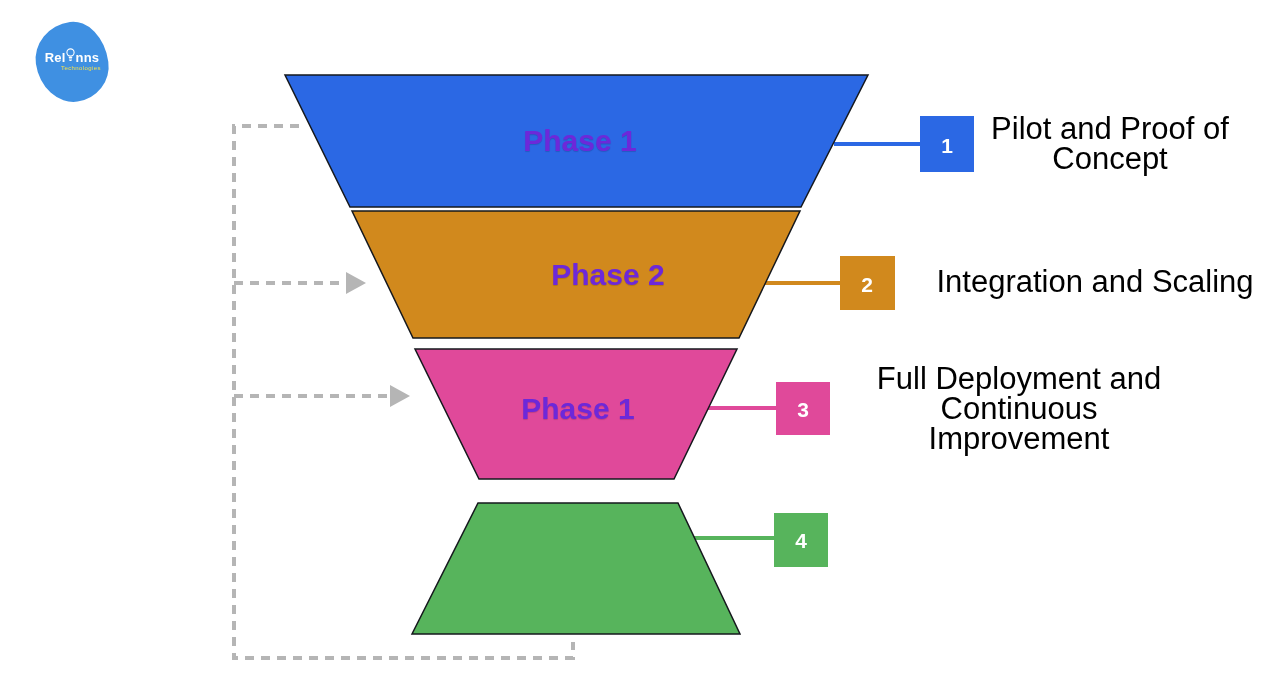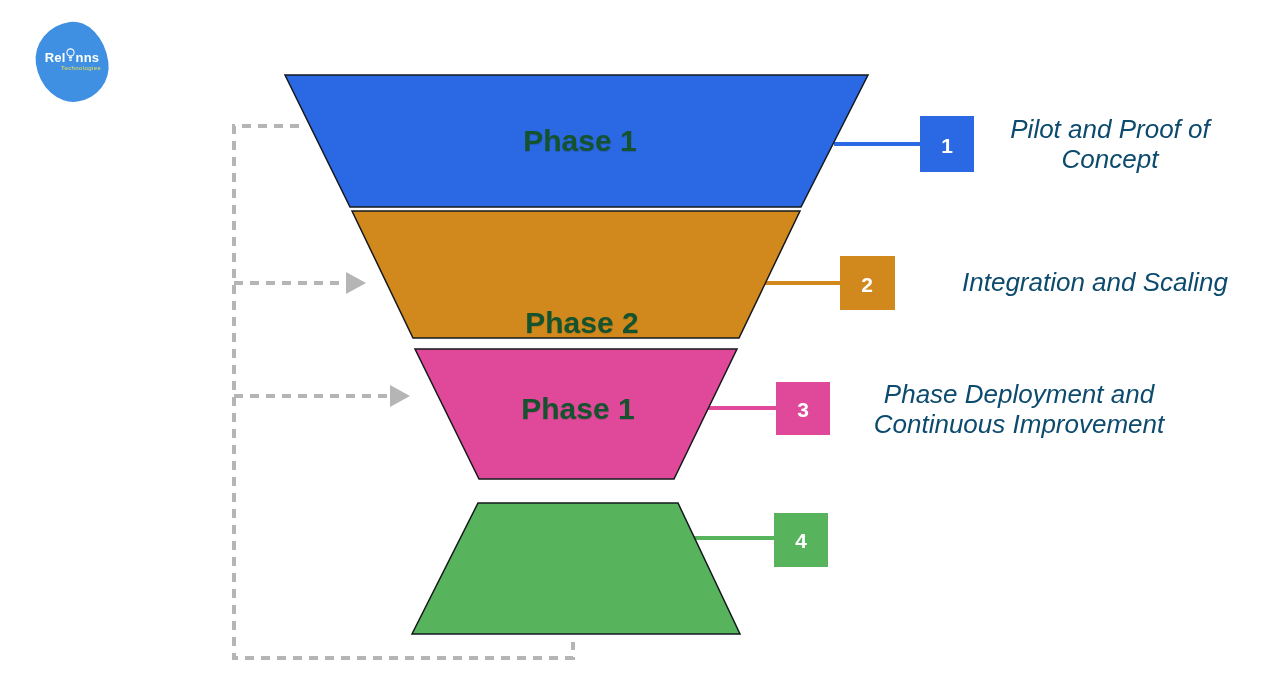--- a/index.html
+++ b/index.html
@@ -11,26 +11,26 @@
   .diagram-svg{position:absolute;left:0;top:0;}
   .trap{stroke:#15181d;stroke-width:1.5;}
   .dashed-path{fill:none;stroke:#b5b5b5;stroke-width:4;stroke-dasharray:9 7;}
   .arrowhead{fill:#b5b5b5;stroke:none;}
   .badge-num{
     font-family:"Liberation Sans",sans-serif;font-weight:bold;font-size:21px;
     fill:#ffffff;text-anchor:middle;dominant-baseline:central;
   }
   .phase-label{
     position:absolute;transform:translate(-50%,-50%);
-    color:#14532d;font-weight:bold;font-size:30px;white-space:nowrap;
+    color:#6d28d9;font-weight:bold;font-size:30px;white-space:nowrap;
     text-shadow:0 1px 1px rgba(0,0,0,0.15);
   }
   .desc{
     position:absolute;transform:translate(-50%,-50%);
-    color:#0c4a6e;font-size:26px;line-height:30px;text-align:center;font-style:italic;
+    color:#000000;font-size:31px;line-height:30px;text-align:center;
   }
   .desc.nowrap{white-space:nowrap;margin-left:40px;}
   
   .logo{position:absolute;left:36px;top:22px;width:76px;height:84px;}
   .logo-blob{
     position:absolute;left:0;top:0;width:72px;height:80px;background:#3f90e2;
     border-radius:55% 45% 50% 50% / 46% 56% 44% 54%;
     transform:rotate(-8deg);
   }
   .logo-inner{
@@ -96,20 +96,20 @@
     <text class="badge-num" x="867" y="284">2</text>
 
     <rect x="776" y="382" width="54" height="53" fill="#E0499A"></rect>
     <text class="badge-num" x="803" y="409">3</text>
 
     <rect x="774" y="513" width="54" height="54" fill="#57B45C"></rect>
     <text class="badge-num" x="801" y="540">4</text>
   </svg>
 
   <div class="phase-label" style="left:580px;top:141px;">Phase 1</div>
-  <div class="phase-label" style="left:582px;top:275px;margin-top:48px;">Phase 2</div>
+  <div class="phase-label" style="left:608px;top:275px;">Phase 2</div>
   <div class="phase-label" style="left:578px;top:409px;">Phase 1</div>
 
   <div class="desc" style="left:1110px;top:144px;width:250px;">Pilot and Proof of Concept</div>
   <div class="desc nowrap" style="left:1055px;top:282px;">Integration and Scaling</div>
-  <div class="desc" style="left:1019px;top:409px;width:300px;">Phase Deployment and Continuous Improvement</div>
+  <div class="desc" style="left:1019px;top:409px;width:300px;">Full Deployment and Continuous Improvement</div>
 
 </div>
 
 </body></html>

